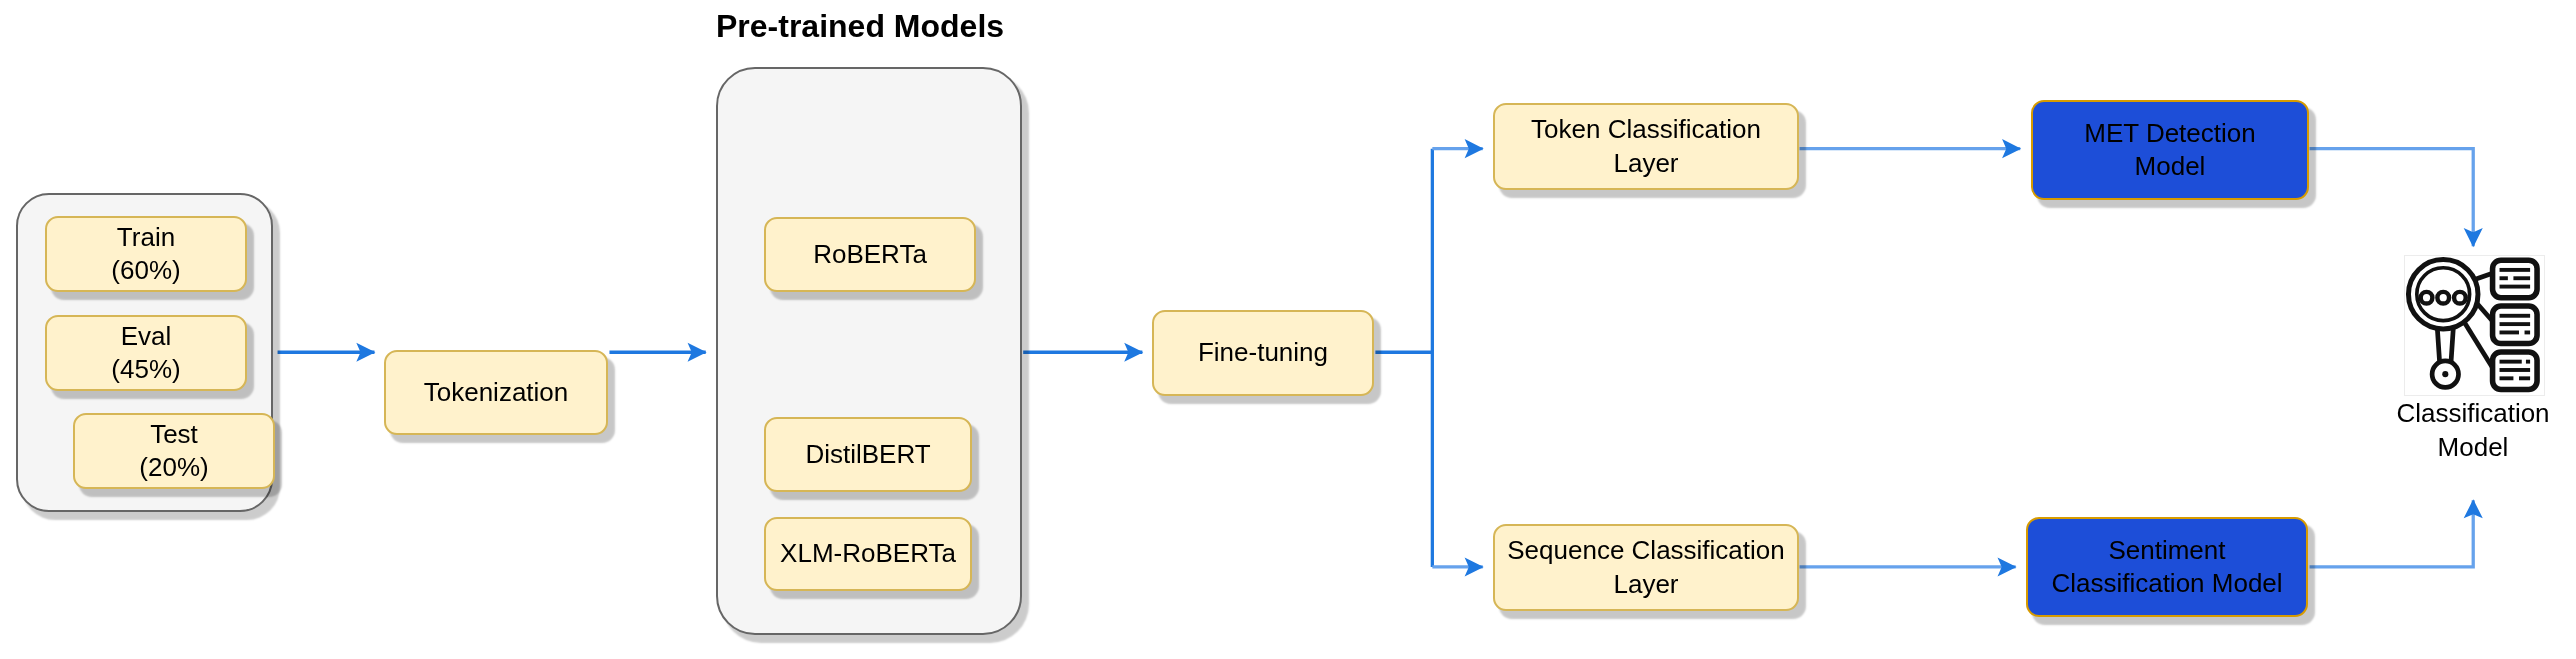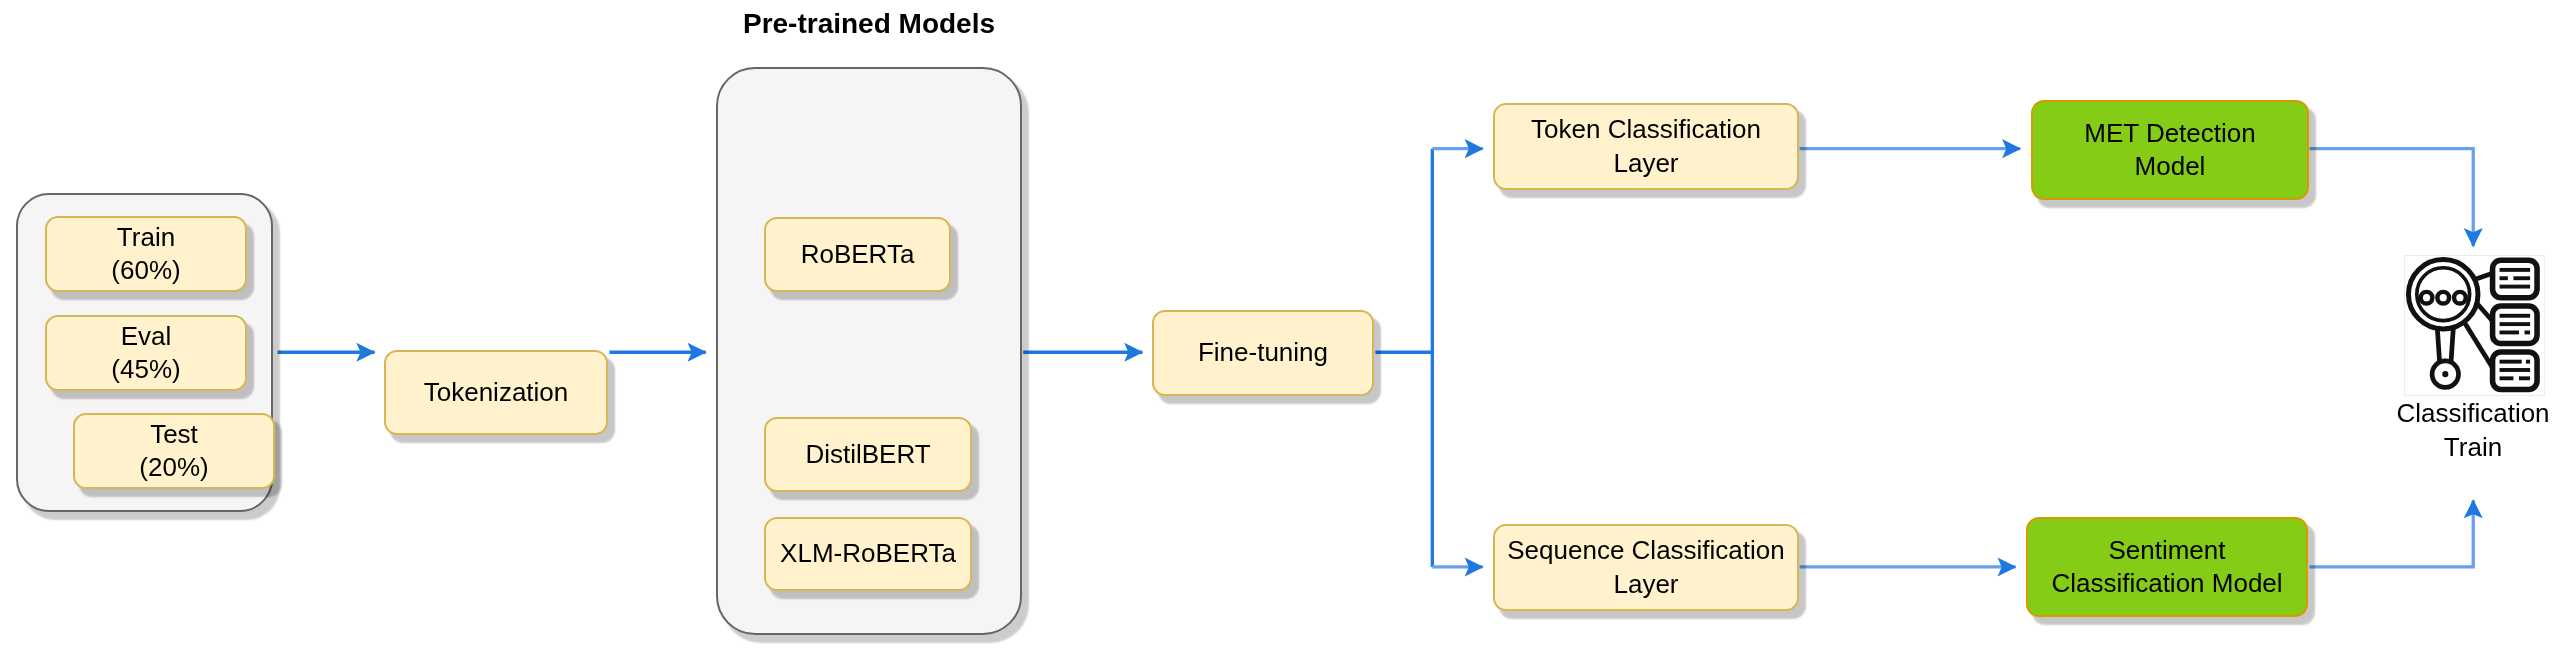--- a/index.html
+++ b/index.html
@@ -34,37 +34,36 @@
     z-index: 2;
     box-sizing: border-box;
   }
   .yellow {
     background: #FFF2CC;
     border: 2px solid #D6B656;
     border-radius: 13px;
     box-shadow: 6.5px 7.2px 2px rgba(0,0,0,0.22);
   }
   .orange {
-    background: #84cc16;
+    background: #1d4ed8;
     border: 2px solid #D79B00;
     border-radius: 13px;
     box-shadow: 6.5px 7.2px 2px rgba(0,0,0,0.22);
   }
   .group {
     background: #F5F5F5;
     border: 2px solid #666666;
     border-radius: 36px;
     box-shadow: 6.5px 7.2px 2px rgba(0,0,0,0.20);
     z-index: 1;
   }
   .group-title {
     position: absolute;
     font-weight: bold;
-    font-size: 28px;
-    text-align: center;
+    font-size: 32px;
     z-index: 2;
     white-space: nowrap;
   }
   .plain-label {
     position: absolute;
     text-align: center;
     font-size: 26px;
     line-height: 1.3;
     white-space: pre-line;
     z-index: 2;
@@ -122,21 +121,21 @@
     <span>Test
 (20%)</span>
   </div>
 
   <div class="node yellow" style="left:384px; top:310px; width:224px; height:85px;margin-top:40px;">
     <span>Tokenization</span>
   </div>
 
   <div class="group-title" style="left:716px; top:7.9px; width:306px;">Pre-trained Models</div>
   <div class="node group" style="left:716px; top:67px; width:306px; height:568px; border-radius:39px;"></div>
-  <div class="node yellow" style="left:764px; top:217px; width:187px; height:75px;">
+  <div class="node yellow" style="left:764px; top:217px; width:212px; height:75px;">
     <span>RoBERTa</span>
   </div>
   <div class="node yellow" style="left:764px; top:417px; width:208px; height:75px;">
     <span>DistilBERT</span>
   </div>
   <div class="node yellow" style="left:764px; top:517px; width:208px; height:74px;">
     <span>XLM-RoBERTa</span>
   </div>
 
   <div class="node yellow" style="left:1152px; top:310px; width:222px; height:86px;">
@@ -194,16 +193,16 @@
           <line x1="86" y1="55" x2="90" y2="55"></line>
         <line x1="68" y1="76" x2="84" y2="76"></line>
           <line x1="87" y1="76" x2="90" y2="76"></line>
         <line x1="68" y1="82" x2="90" y2="82"></line>
         <line x1="68" y1="88" x2="78" y2="88"></line>
           <line x1="82" y1="88" x2="90" y2="88"></line>
       </g>
     </svg>
   </div>
   <div class="plain-label" style="left:2374px; top:397px; width:198px;">Classification
-Train</div>
+Model</div>
 
 </div>
 
 
 </body></html>

